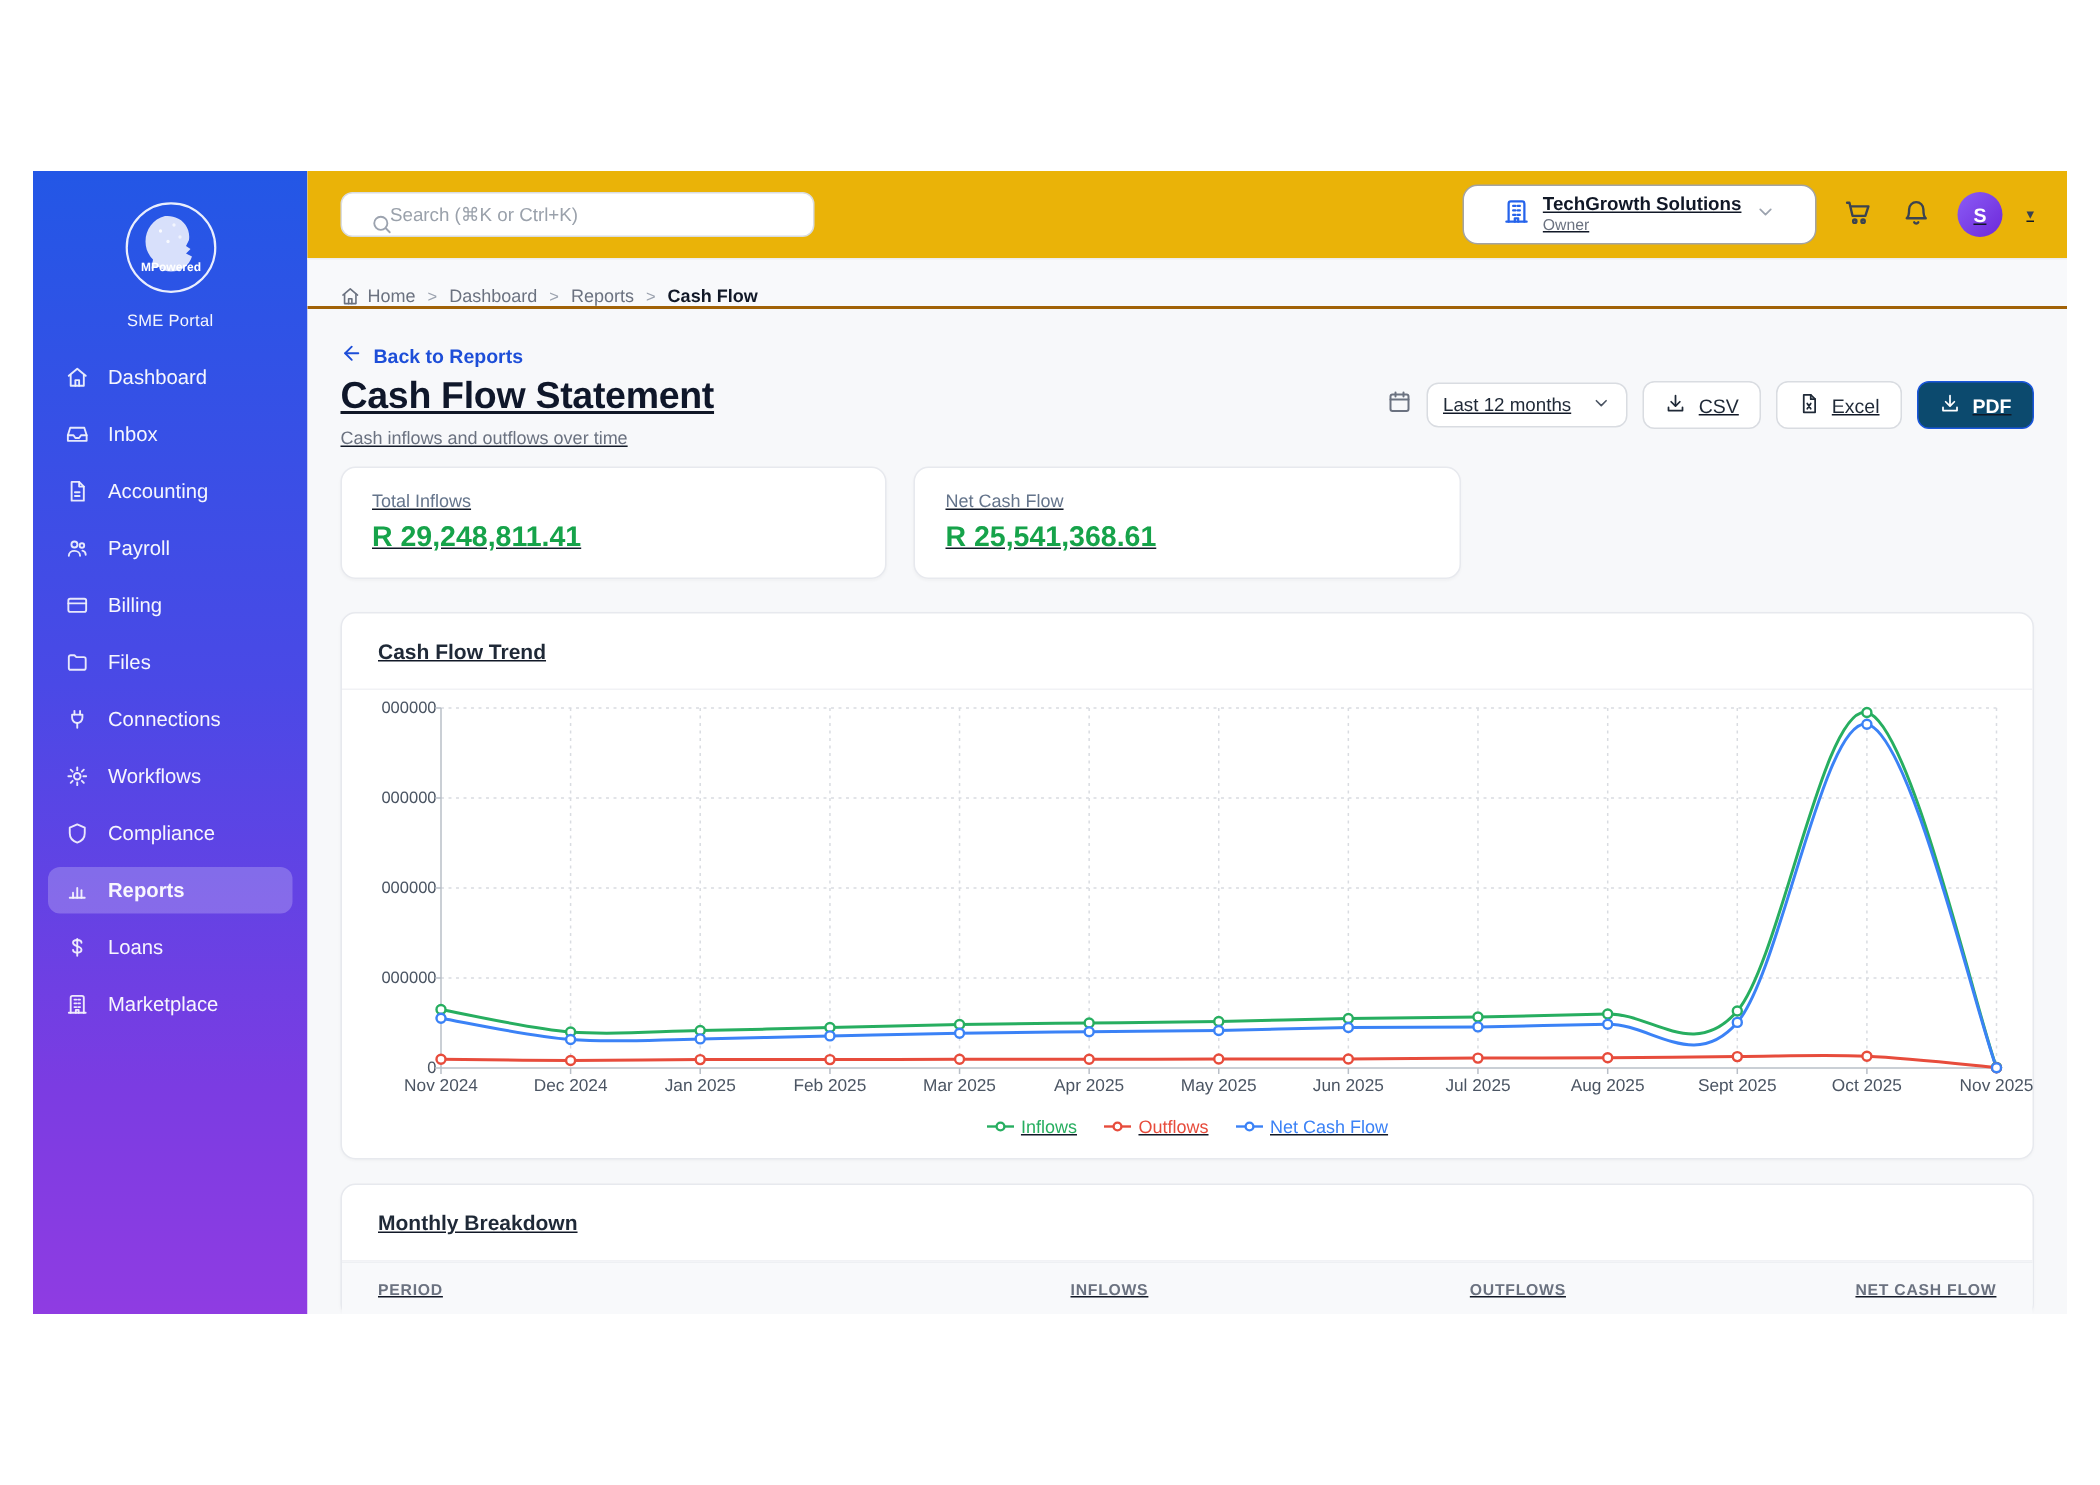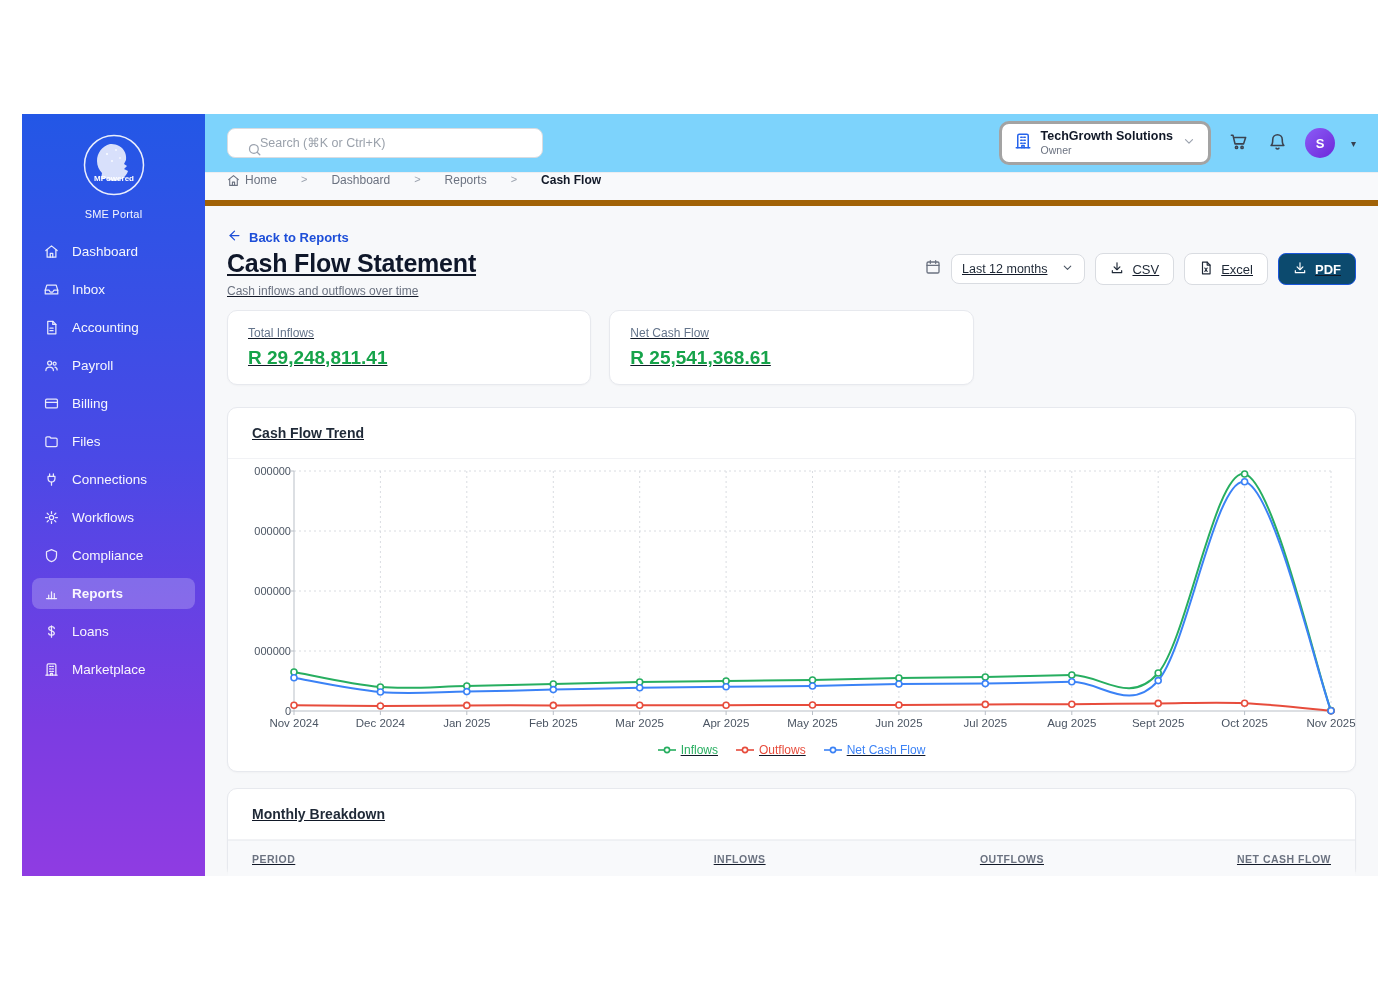--- a/index.html
+++ b/index.html
@@ -14,36 +14,36 @@
   .brand-sub{text-align:center;font-size:11px;color:rgba(255,255,255,.95);margin:8px 0 10px;letter-spacing:.2px;}
   .nav{flex:1;padding:6px 10px;display:flex;flex-direction:column;gap:7px;}
   .nav-item{display:flex;align-items:center;gap:13px;padding:8px 12px;border-radius:8px;font-size:13.5px;cursor:pointer;color:rgba(255,255,255,.95);}
   .nav-item .ic{opacity:.92;flex:0 0 auto;}
   .nav-item.active{background:rgba(255,255,255,.22);font-weight:700;}
   .side-footer{height:34px;flex:0 0 34px;background:rgba(255,255,255,.10);border-top:1px solid rgba(255,255,255,.14);display:flex;align-items:center;gap:8px;padding:0 14px;font-size:11.5px;}
   .side-footer .logout{margin-left:auto;font-weight:700;cursor:pointer;}
 
   
   .main{flex:1;min-width:0;display:flex;flex-direction:column;background:#f7f8fa;}
-  .topbar{flex:0 0 58px;height:58px;background:#7dd3fc;display:flex;align-items:center;justify-content:space-between;padding:0 22px;}
+  .topbar{flex:0 0 58px;height:58px;background:#eab308;display:flex;align-items:center;justify-content:space-between;padding:0 22px;text-decoration:underline;}
   .search-box{position:relative;width:316px;}
   .search-box input{width:100%;height:30px;border:1px solid #d9dce1;border-radius:8px;padding:0 10px 0 32px;font-size:12.5px;color:#374151;outline:none;font-family:inherit;background:#fff;}
   .search-box input::placeholder{color:#9aa1ab;}
   .search-box .ic{position:absolute;left:10px;top:7px;color:#9ca3af;}
   .top-right{display:flex;align-items:center;gap:16px;}
-  .company{display:flex;align-items:center;gap:9px;border:3px solid #a3a3a3;border-radius:10px;padding:5px 12px;cursor:pointer;background:#fff;}
+  .company{display:flex;align-items:center;gap:9px;border:1px solid #a3a3a3;border-radius:10px;padding:5px 26px;cursor:pointer;background:#fff;}
   .company .cname{font-size:12.5px;font-weight:700;color:#111827;line-height:1.2;}
   .company .crole{font-size:10.5px;color:#6b7280;line-height:1.2;}
   .company .bld{color:#2563eb;}
   .company .chev{color:#9ca3af;}
   .icon-btn{background:none;border:none;padding:2px;color:#3b4350;cursor:pointer;display:flex;align-items:center;}
   .avatar{width:30px;height:30px;border-radius:50%;background:linear-gradient(135deg,#8b5cf6,#6d28d9);color:#fff;font-size:13px;font-weight:700;display:flex;align-items:center;justify-content:center;cursor:pointer;}
   .caret{font-size:10px;color:#374151;cursor:pointer;}
 
-  .breadcrumbbar{flex:0 0 34px;height:34px;background:#f8f9fb;border-top:1px solid #ecedf1;border-bottom:6px solid #a16207;display:flex;align-items:flex-start;gap:24px;padding:0 22px;font-size:12px;color:#6b7280;}
+  .breadcrumbbar{flex:0 0 34px;height:34px;background:#f8f9fb;border-top:1px solid #ecedf1;border-bottom:2px solid #a16207;display:flex;align-items:flex-end;gap:8px;padding:0 22px;font-size:12px;color:#6b7280;}
   .bc-link{display:flex;align-items:center;gap:5px;cursor:pointer;}
   .bc-sep{color:#9ca3af;font-size:11px;}
   .bc-current{color:#111827;font-weight:700;}
 
   .content{flex:1;overflow:hidden;padding:22px 22px 0;text-decoration:underline;}
   .back-link{display:inline-flex;align-items:center;gap:7px;color:#1d4ed8;font-size:13px;font-weight:600;cursor:pointer;}
   .page-head{display:flex;justify-content:space-between;align-items:flex-start;margin-top:2px;}
   .page-title{margin:0;font-size:25px;font-weight:700;color:#0f172a;letter-spacing:-.2px;}
   .page-sub{margin:6px 0 0;font-size:12px;color:#6b7280;}
   .toolbar{display:flex;align-items:center;gap:10px;margin-top:4px;}

